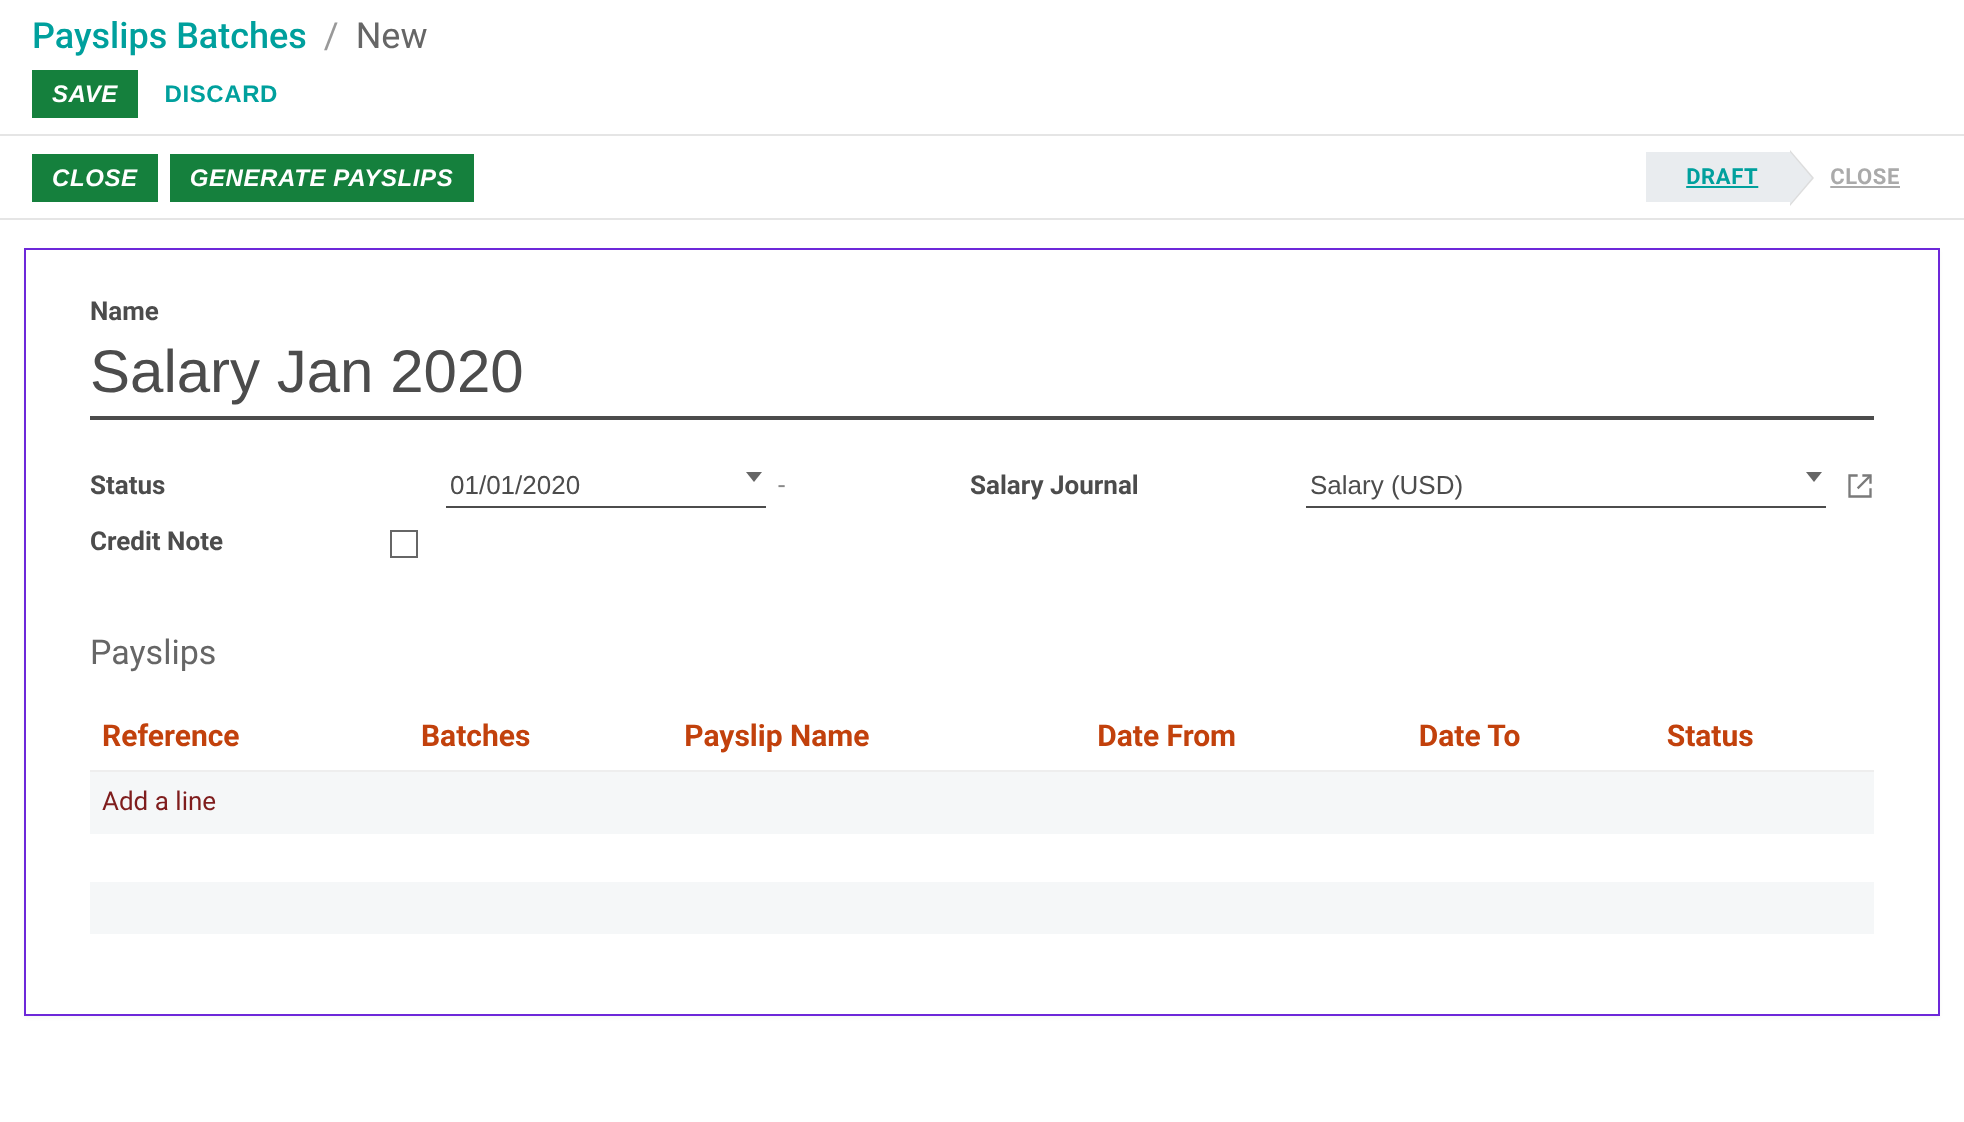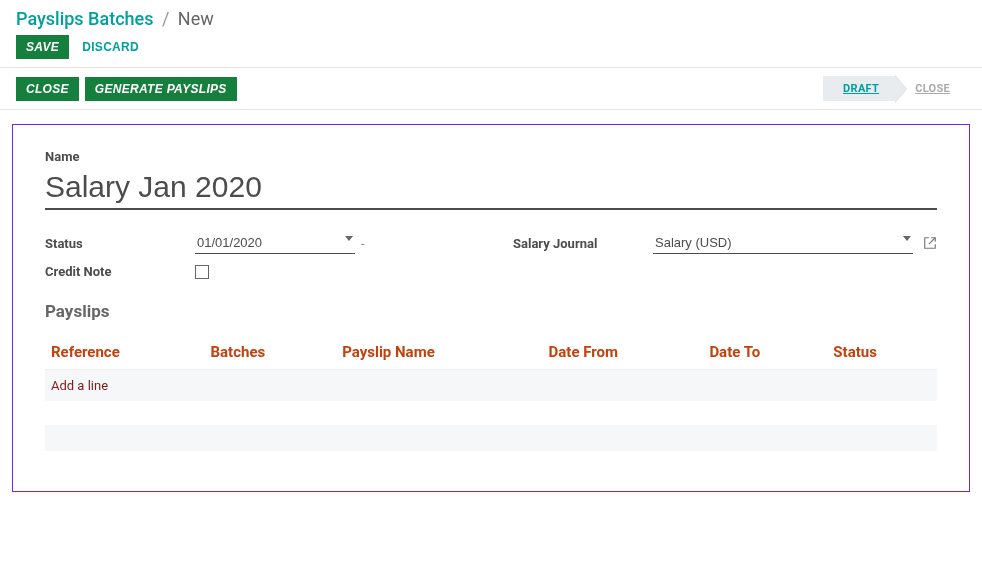--- a/index.html
+++ b/index.html
@@ -112,20 +112,21 @@
   .col { flex: 1; }
   .formline {
     display: flex;
     align-items: center;
     margin-bottom: 10px;
   }
   .formline .label { width: 150px; flex-shrink: 0; }
   .select-input {
     position: relative;
     width: 160px;
+    margin-left: 28px;
   }
   .select-input.wide { width: 260px; text-decoration: underline; }
   .select-input input {
     width: 100%;
     border: none;
     border-bottom: 1px solid #4c4c4c;
     padding: 3px 16px 3px 2px;
     font-size: 13px;
     outline: none;
     color: #4c4c4c;
@@ -152,23 +153,23 @@
     width: 14px; height: 14px;
     border: 1px solid #666;
     background: #fff;
     display: inline-block;
     cursor: pointer;
   }
 
   .section-title {
     font-size: 17px;
     color: #666;
-    margin-top: 12px;
+    margin-top: 28px;
     margin-bottom: 14px;
-    font-weight: 700;
+    font-weight: 400;
   }
 
   table.payslips {
     width: 100%;
     border-collapse: collapse;
   }
   table.payslips th {
     text-align: left;
     font-weight: 700;
     font-size: 15px;

